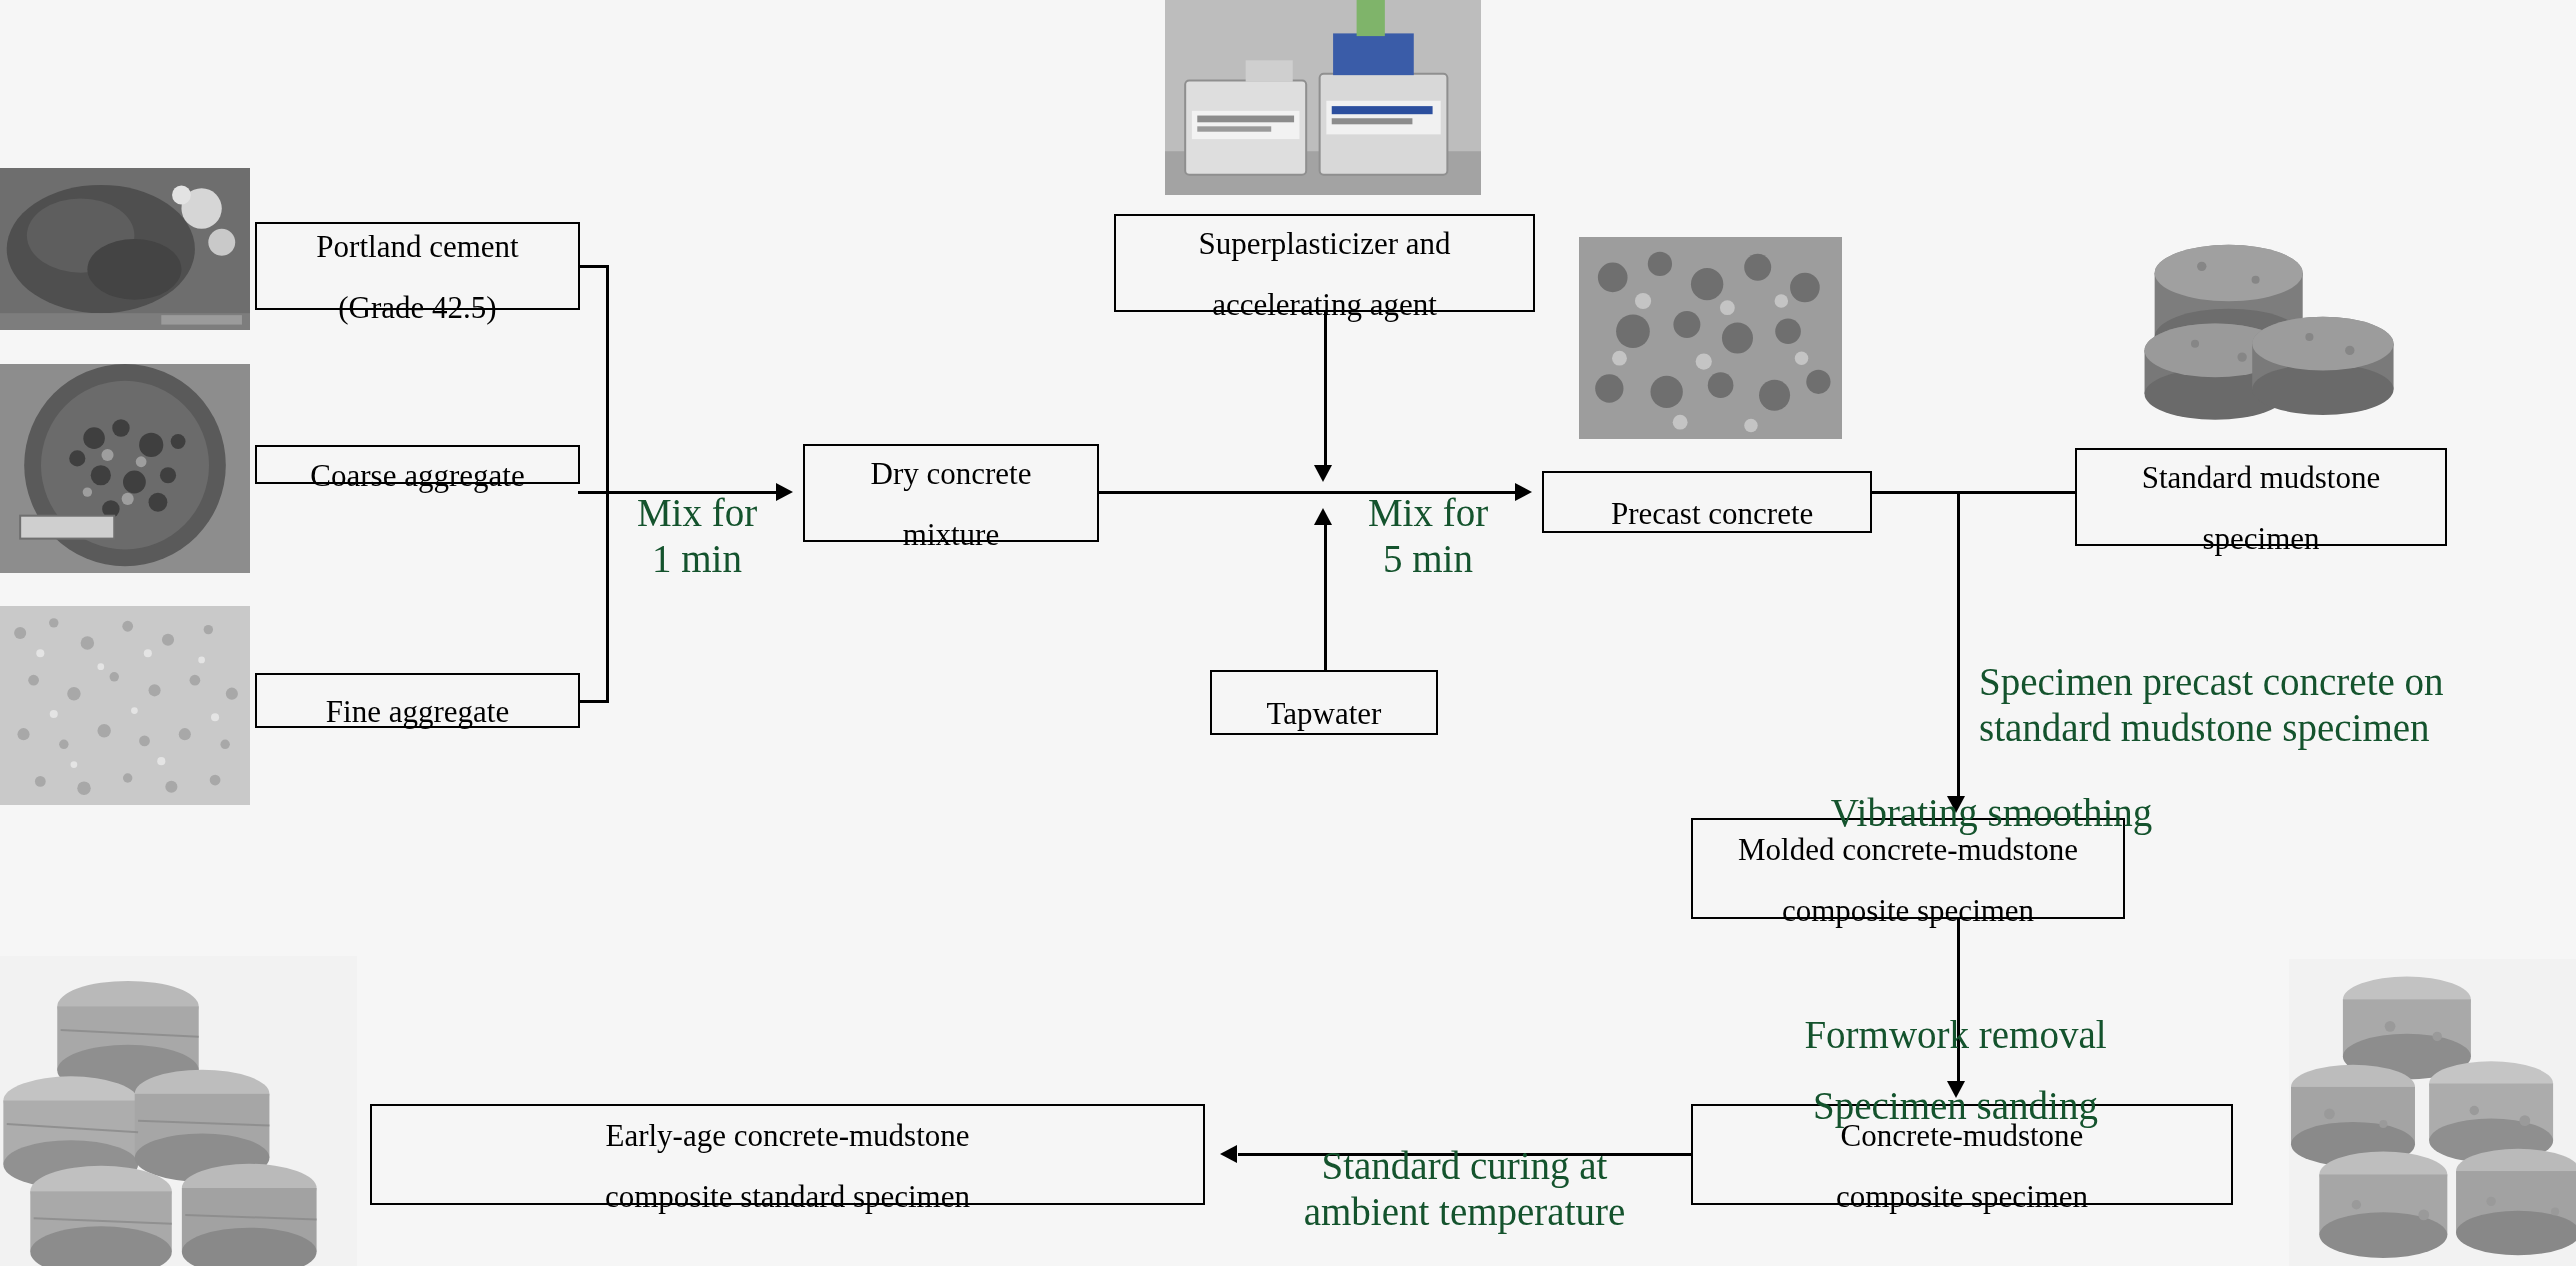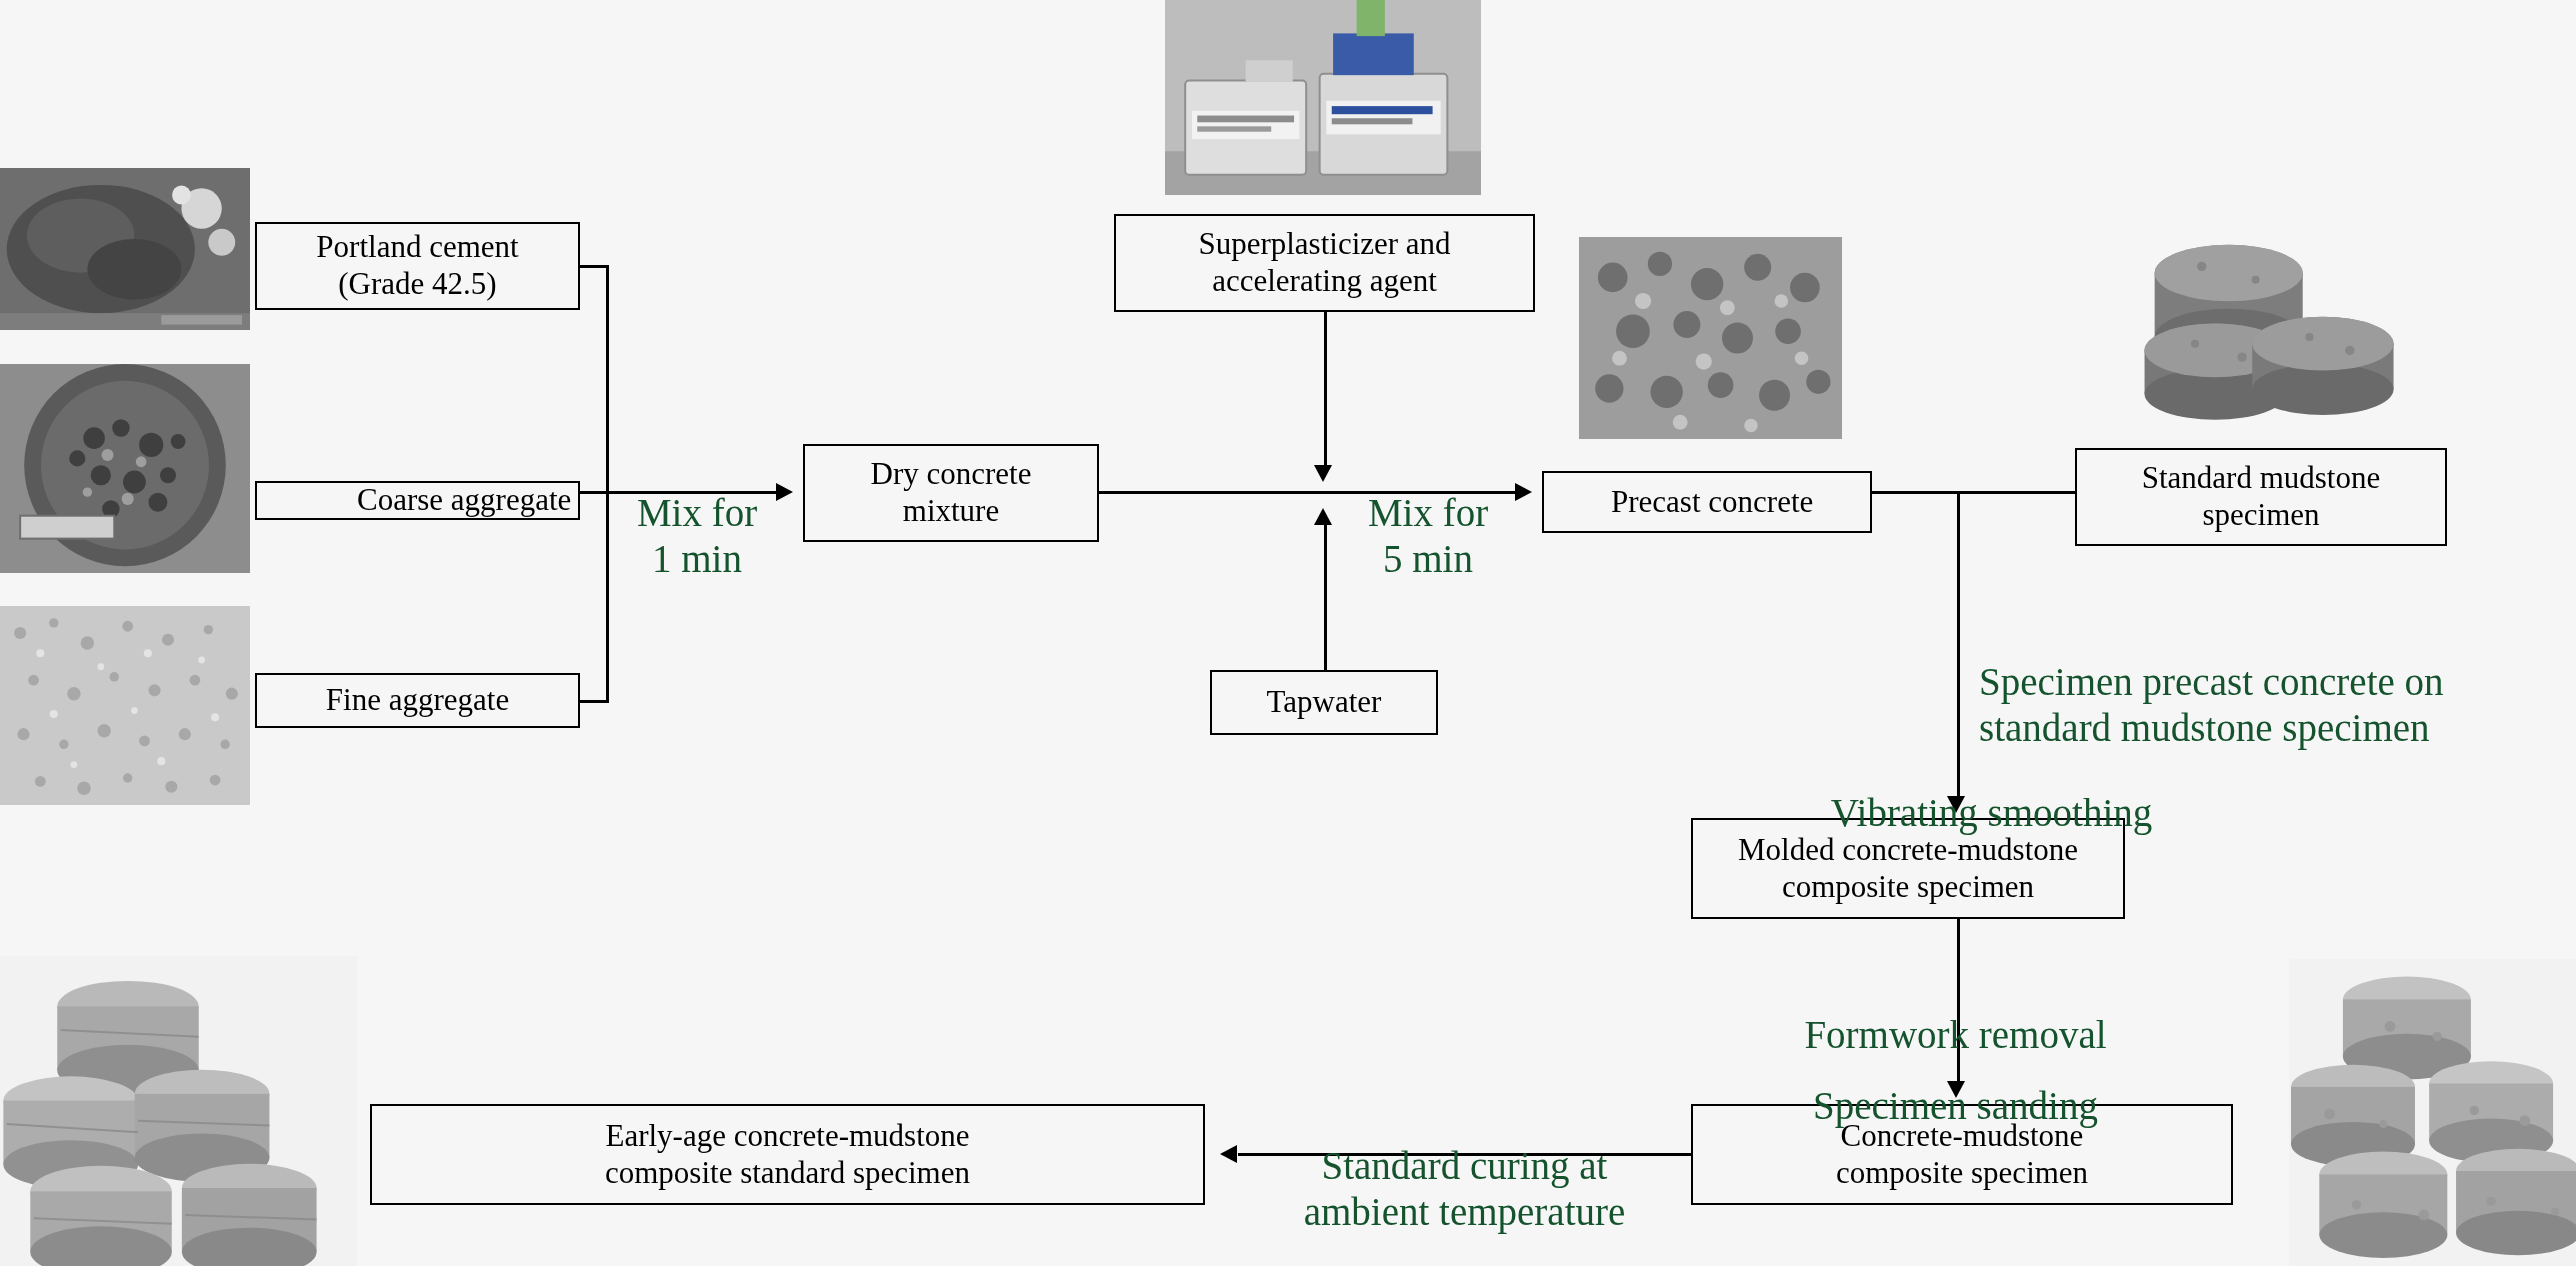--- a/index.html
+++ b/index.html
@@ -24,21 +24,21 @@
     background: #f6f6f6;
     display: flex;
     align-items: center;
     justify-content: center;
     text-align: center;
     color: #000;
     line-height: 1.18;
     font-size: 31px;
     padding: 2.7px 6.7px;
   }
-  .box span { display: block; }
+  .box span { display: block; margin-top: 24px; }
   .label {
     position: absolute;
     color: #14532d;
     text-align: center;
     line-height: 1.18;
     font-size: 39px;
     white-space: pre-line;
   }
   .line {
     position: absolute;
@@ -331,21 +331,21 @@
     </svg>
   </div>
 
   <div class="box" style="left:255px; top:222px; width:325px; height:88px;">
     <div>
       <span>Portland cement</span>
       <span>(Grade 42.5)</span>
     </div>
   </div>
 
-  <div class="box" style="left:255px; top:481px; width:325px; height:39px;justify-content:flex-end;">
+  <div class="box" style="left:255px; top:445px; width:325px; height:39px;">
     <span>Coarse aggregate</span>
   </div>
 
   <div class="box" style="left:255px; top:673px; width:325px; height:55px;">
     <span>Fine aggregate</span>
   </div>
 
   <div class="box" style="left:803px; top:444px; width:296px; height:98px;">
     <div>
       <span>Dry concrete</span>

